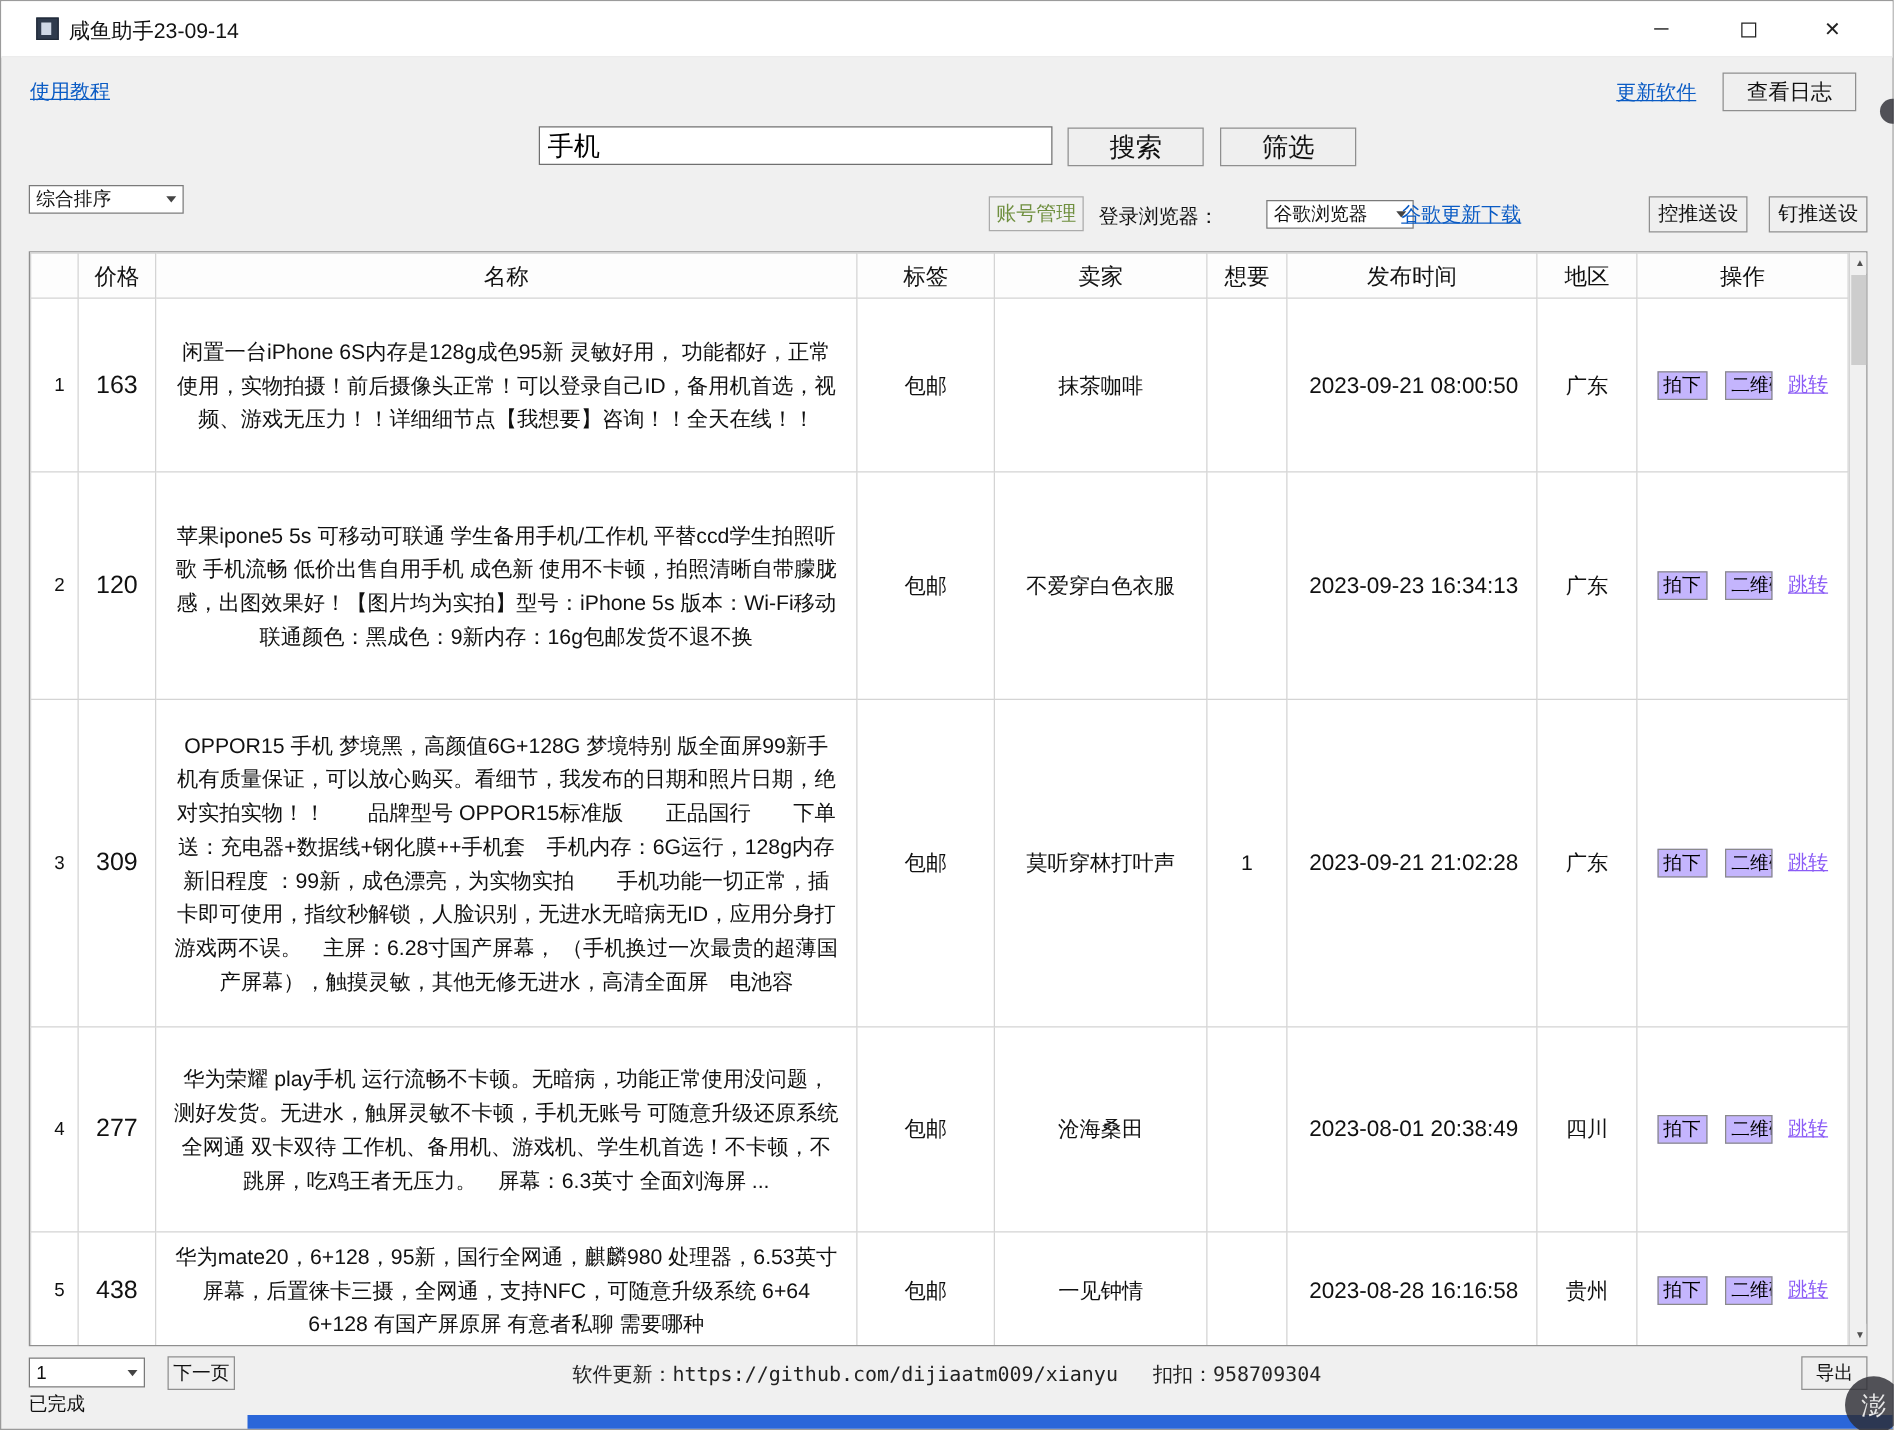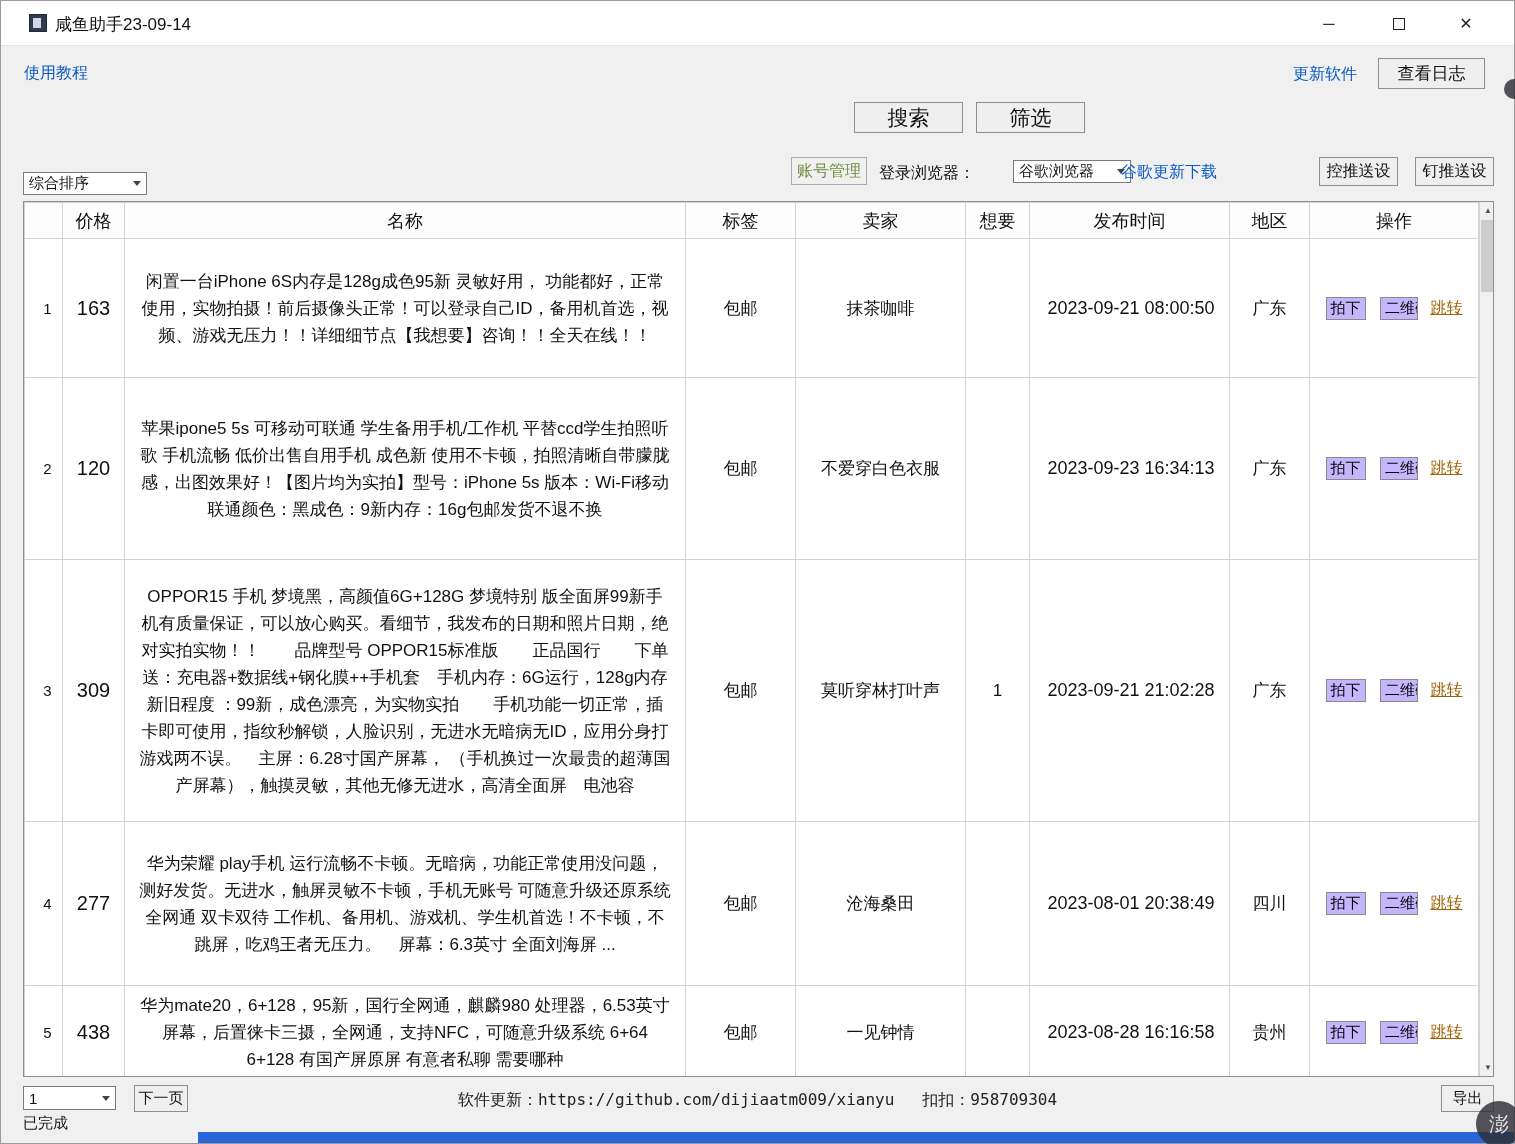--- a/index.html
+++ b/index.html
@@ -13,36 +13,36 @@
   .app-icon { position:absolute; left:28px; top:13px; width:18px; height:18px; background:#2f3b4d; border:1px solid #1f2937; }
   .app-icon::after { content:""; position:absolute; left:3px; top:3px; width:8px; height:10px; background:#cfd8e6; }
   .title-text { position:absolute; left:54px; top:12px; font-size:17px; color:#111; }
   .win-btn { position:absolute; top:0; width:60px; height:45px; display:flex; align-items:center; justify-content:center; font-size:16px; color:#222; cursor:default; }
   .win-btn.min { right:155px; }
   .win-btn.max { right:85px; }
   .win-btn.close { right:18px; }
   .max-glyph { width:12px; height:12px; border:1px solid #222; display:inline-block; }
 
   
-  .link { color:#0a5bc4; cursor:pointer; }
+  .link { color:#0a5bc4; text-decoration:underline; cursor:pointer; }
   .btn { background:#efefef; border:1px solid #8f8f8f; color:#111; display:inline-flex; align-items:center; justify-content:center; cursor:pointer; }
 
   .tutorial-link { position:absolute; left:23px; top:62px; font-size:16px; }
   .update-link { position:absolute; left:1292px; top:63px; font-size:16px; }
   .viewlog-btn { position:absolute; left:1377px; top:57px; width:107px; height:31px; font-size:17px; }
 
   
   .search-input { position:absolute; left:430px; top:100px; width:411px; height:31px; border:1px solid #6f6f6f; background:#fff; font-size:21px; padding:0 6px; font-family:"Liberation Sans",sans-serif; }
   .search-btn { position:absolute; left:853px; top:101px; width:109px; height:31px; font-size:21px; }
   .filter-btn { position:absolute; left:975px; top:101px; width:109px; height:31px; font-size:21px; }
 
   
   .combobox { display:inline-flex; align-items:center; justify-content:space-between; background:#fff; border:1px solid #7a7a7a; padding:0 5px; font-size:15px; color:#111; cursor:pointer; }
   .chev { width:0; height:0; border-left:4px solid transparent; border-right:4px solid transparent; border-top:5px solid #444; margin-left:6px; }
-  .sort-select { position:absolute; left:22px; top:171px; width:124px; height:23px; }
+  .sort-select { position:absolute; left:22px; top:147px; width:124px; height:23px; }
   .account-btn { position:absolute; left:790px; top:156px; width:76px; height:28px; background:#f0f0f0; border:1px solid #ababab; color:#6f8f3f; font-size:16px; }
   .browser-label { position:absolute; left:878px; top:162px; font-size:16px; color:#111; }
   .browser-select { position:absolute; left:1012px; top:159px; width:118px; height:23px; }
   .chrome-link { position:absolute; left:1120px; top:161px; font-size:16px; }
   .push1-btn { position:absolute; left:1318px; top:156px; width:79px; height:29px; font-size:16px; }
   .push2-btn { position:absolute; left:1414px; top:156px; width:79px; height:29px; font-size:16px; }
 
   
   .table-area { position:absolute; left:22px; top:200px; width:1471px; height:876px; background:#fff; border:1px solid #8f8f8f; display:flex; overflow:hidden; }
   table.grid { table-layout:fixed; border-collapse:collapse; width:1454px; background:#fff; }
@@ -50,21 +50,21 @@
   table.grid th { height:36px; font-weight:normal; font-size:18px; background:#fdfdfd; }
   td.idx { text-align:left; padding-left:8px; font-size:15px; }
   td.price { font-size:20px; }
   td.name { font-size:17px; padding:2px 14px; }
   .namebox { line-height:27px; overflow:hidden; }
   td.tag, td.seller, td.want, td.region { font-size:17px; }
   td.time { font-size:18px; text-align:left; padding-left:3px; white-space:nowrap; }
   td.ops { white-space:nowrap; }
   .mini-btn { background:#c4b5fd; border:1px solid #8a8a8a; font-size:15px; height:23px; padding:0 4px; cursor:pointer; display:inline-block; vertical-align:middle; overflow:hidden; white-space:nowrap; font-family:"Liberation Sans",sans-serif; }
   .mini-btn.qr { max-width:38px; }
-  .jump-link { color:#a16207; text-decoration:underline; font-size:16px; margin-left:8px; cursor:pointer; vertical-align:middle; }
+  .jump-link { color:#8b5cf6; text-decoration:underline; font-size:16px; margin-left:8px; cursor:pointer; vertical-align:middle; }
   .mini-btn + .mini-btn { margin-left:10px; }
 
   tr.r1 { height:139px; } tr.r1 .namebox { max-height:135px; }
   tr.r2 { height:182px; } tr.r2 .namebox { max-height:178px; }
   tr.r3 { height:262px; } tr.r3 .namebox { max-height:258px; }
   tr.r4 { height:164px; } tr.r4 .namebox { max-height:160px; }
   tr.r5 { height:94px;  } tr.r5 .namebox { max-height:150px; }
 
   
   .vscroll { width:17px; background:#f0f0f0; border-left:1px solid #d4d4d4; position:relative; }
@@ -103,20 +103,21 @@
       </div>
     <div class="win-btn close">
         <span>✕</span>
       </div>
   </div>
 
   <a class="link tutorial-link">使用教程</a>
   <a class="link update-link">更新软件</a>
   <button class="btn viewlog-btn">查看日志</button>
 
+  <input class="search-input" value="手机" style="">
   <button class="btn search-btn">搜索</button>
   <button class="btn filter-btn">筛选</button>
 
   <div class="combobox sort-select">
     <span>综合排序</span>
     <span class="chev"></span>
   </div>
   <button class="btn account-btn">账号管理</button>
   <span class="browser-label">登录浏览器：</span>
   <div class="combobox browser-select">

